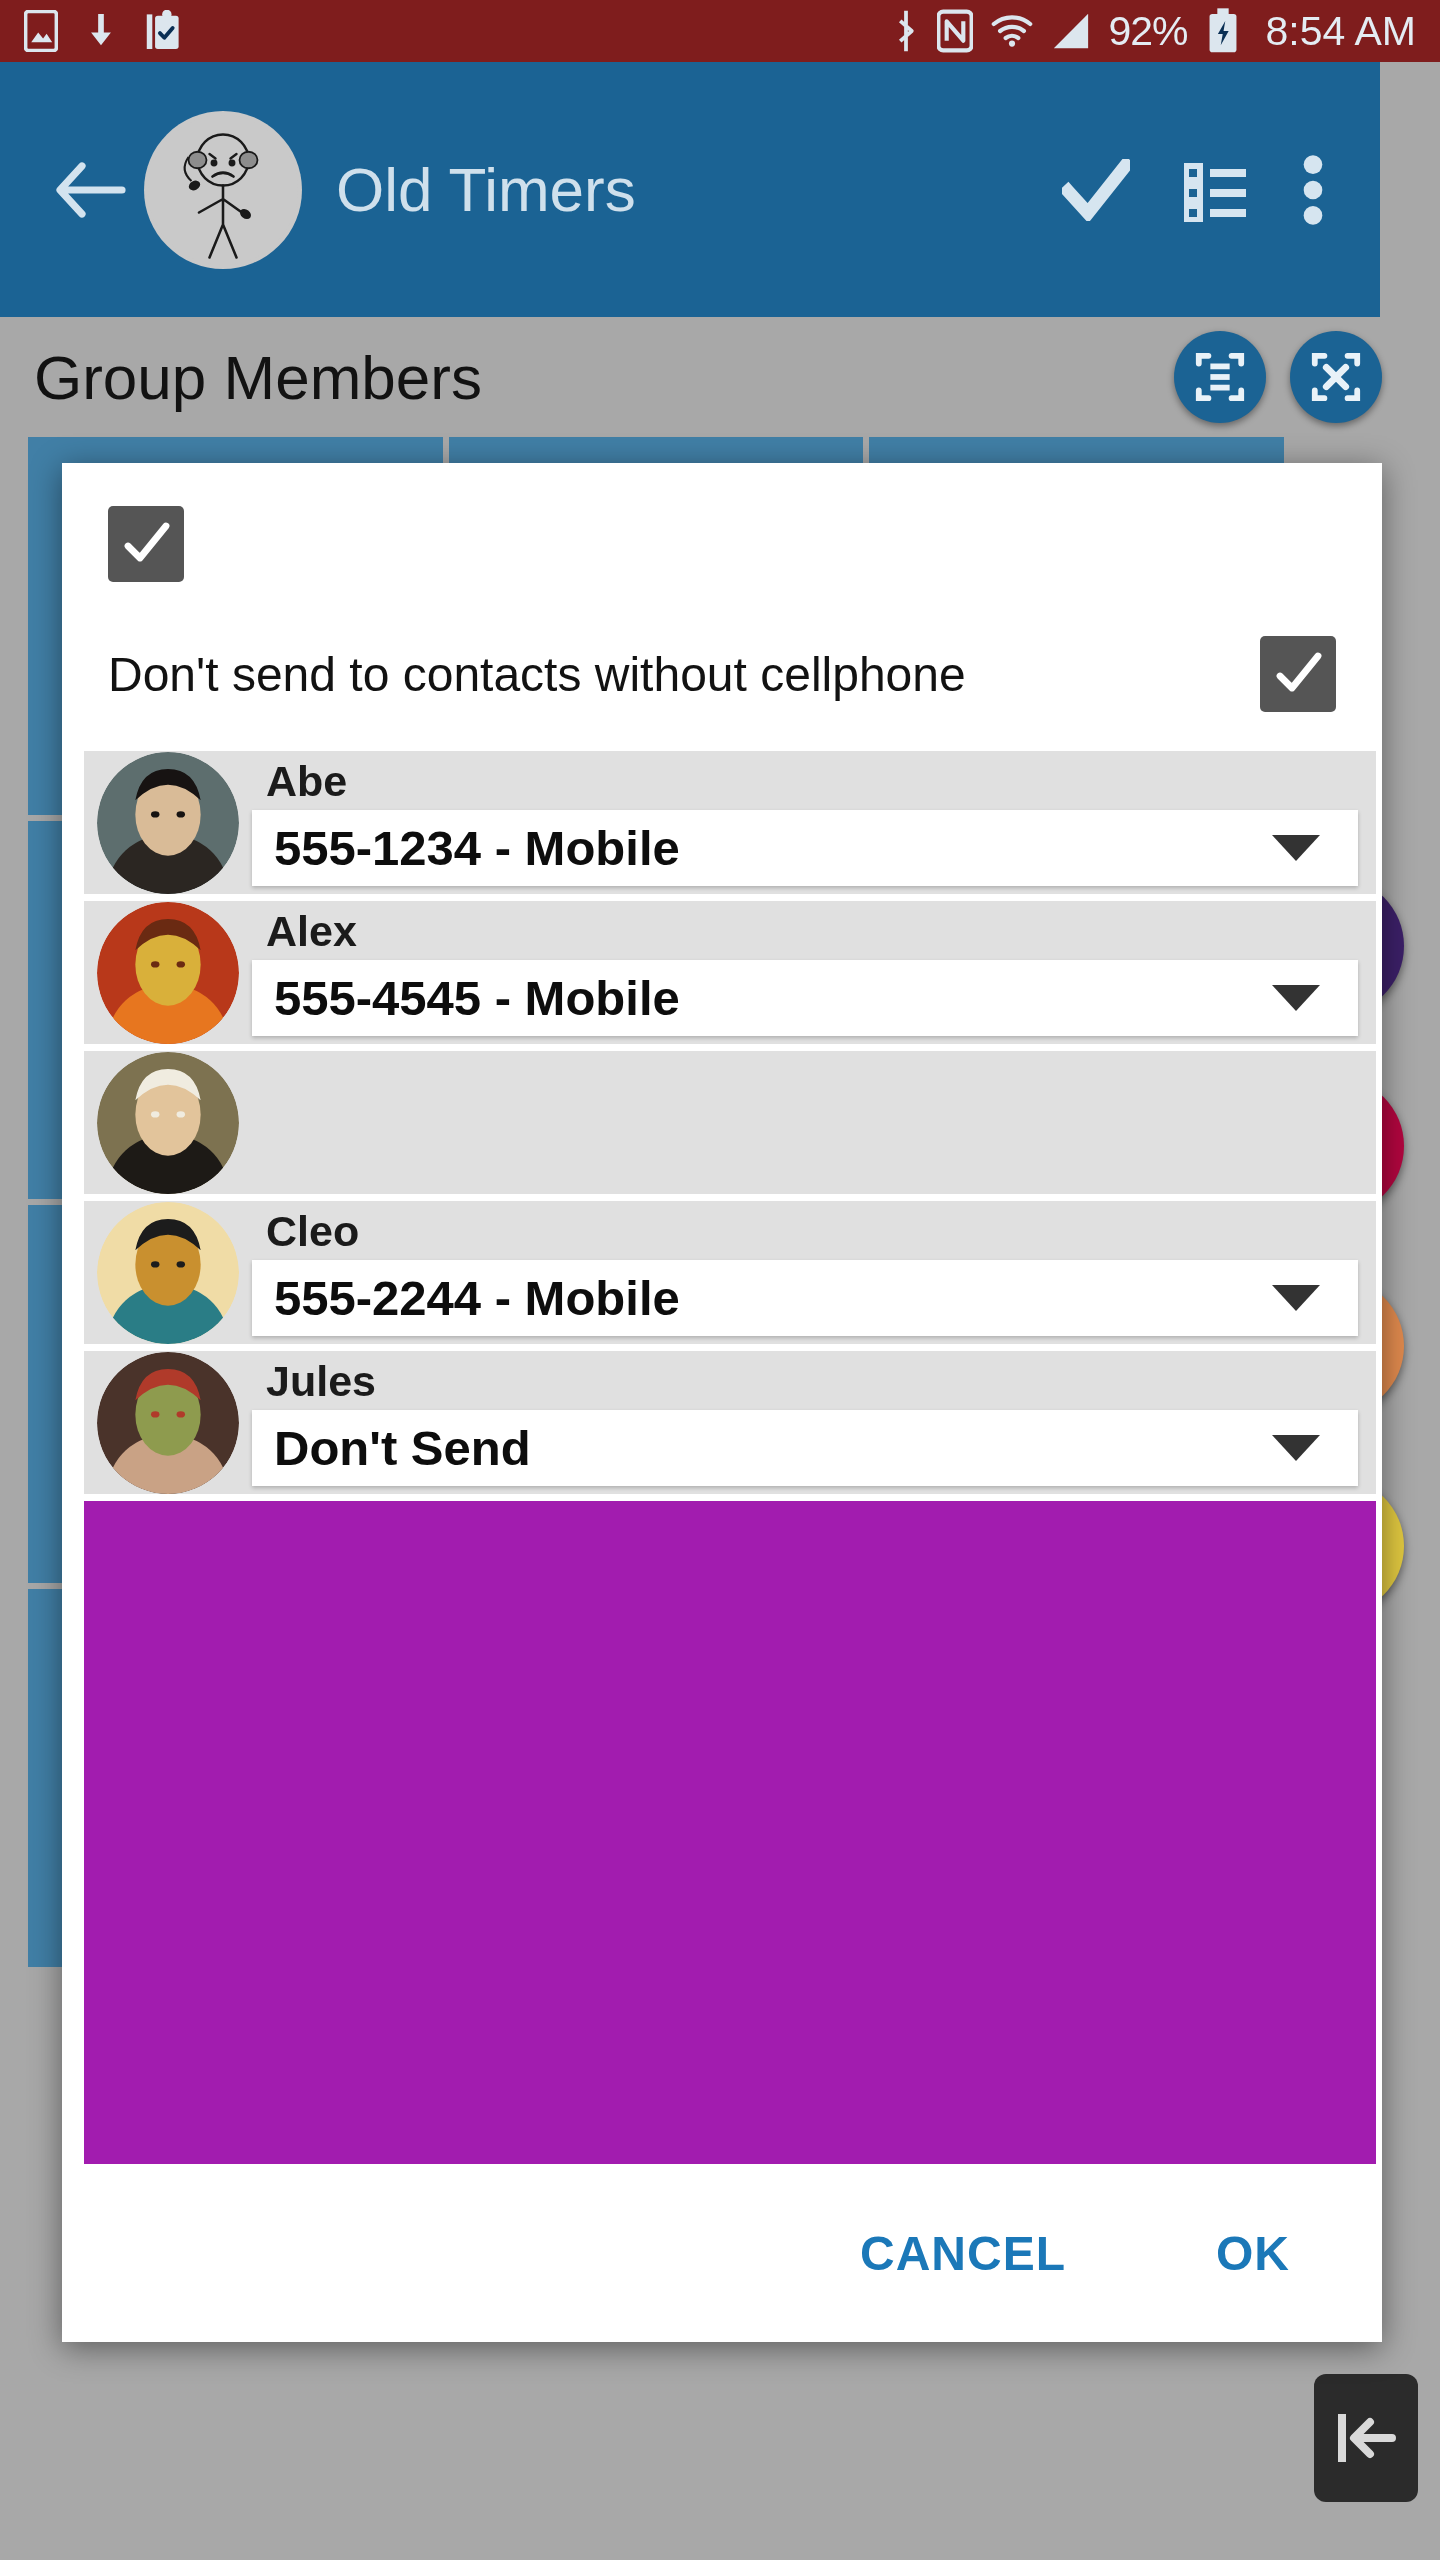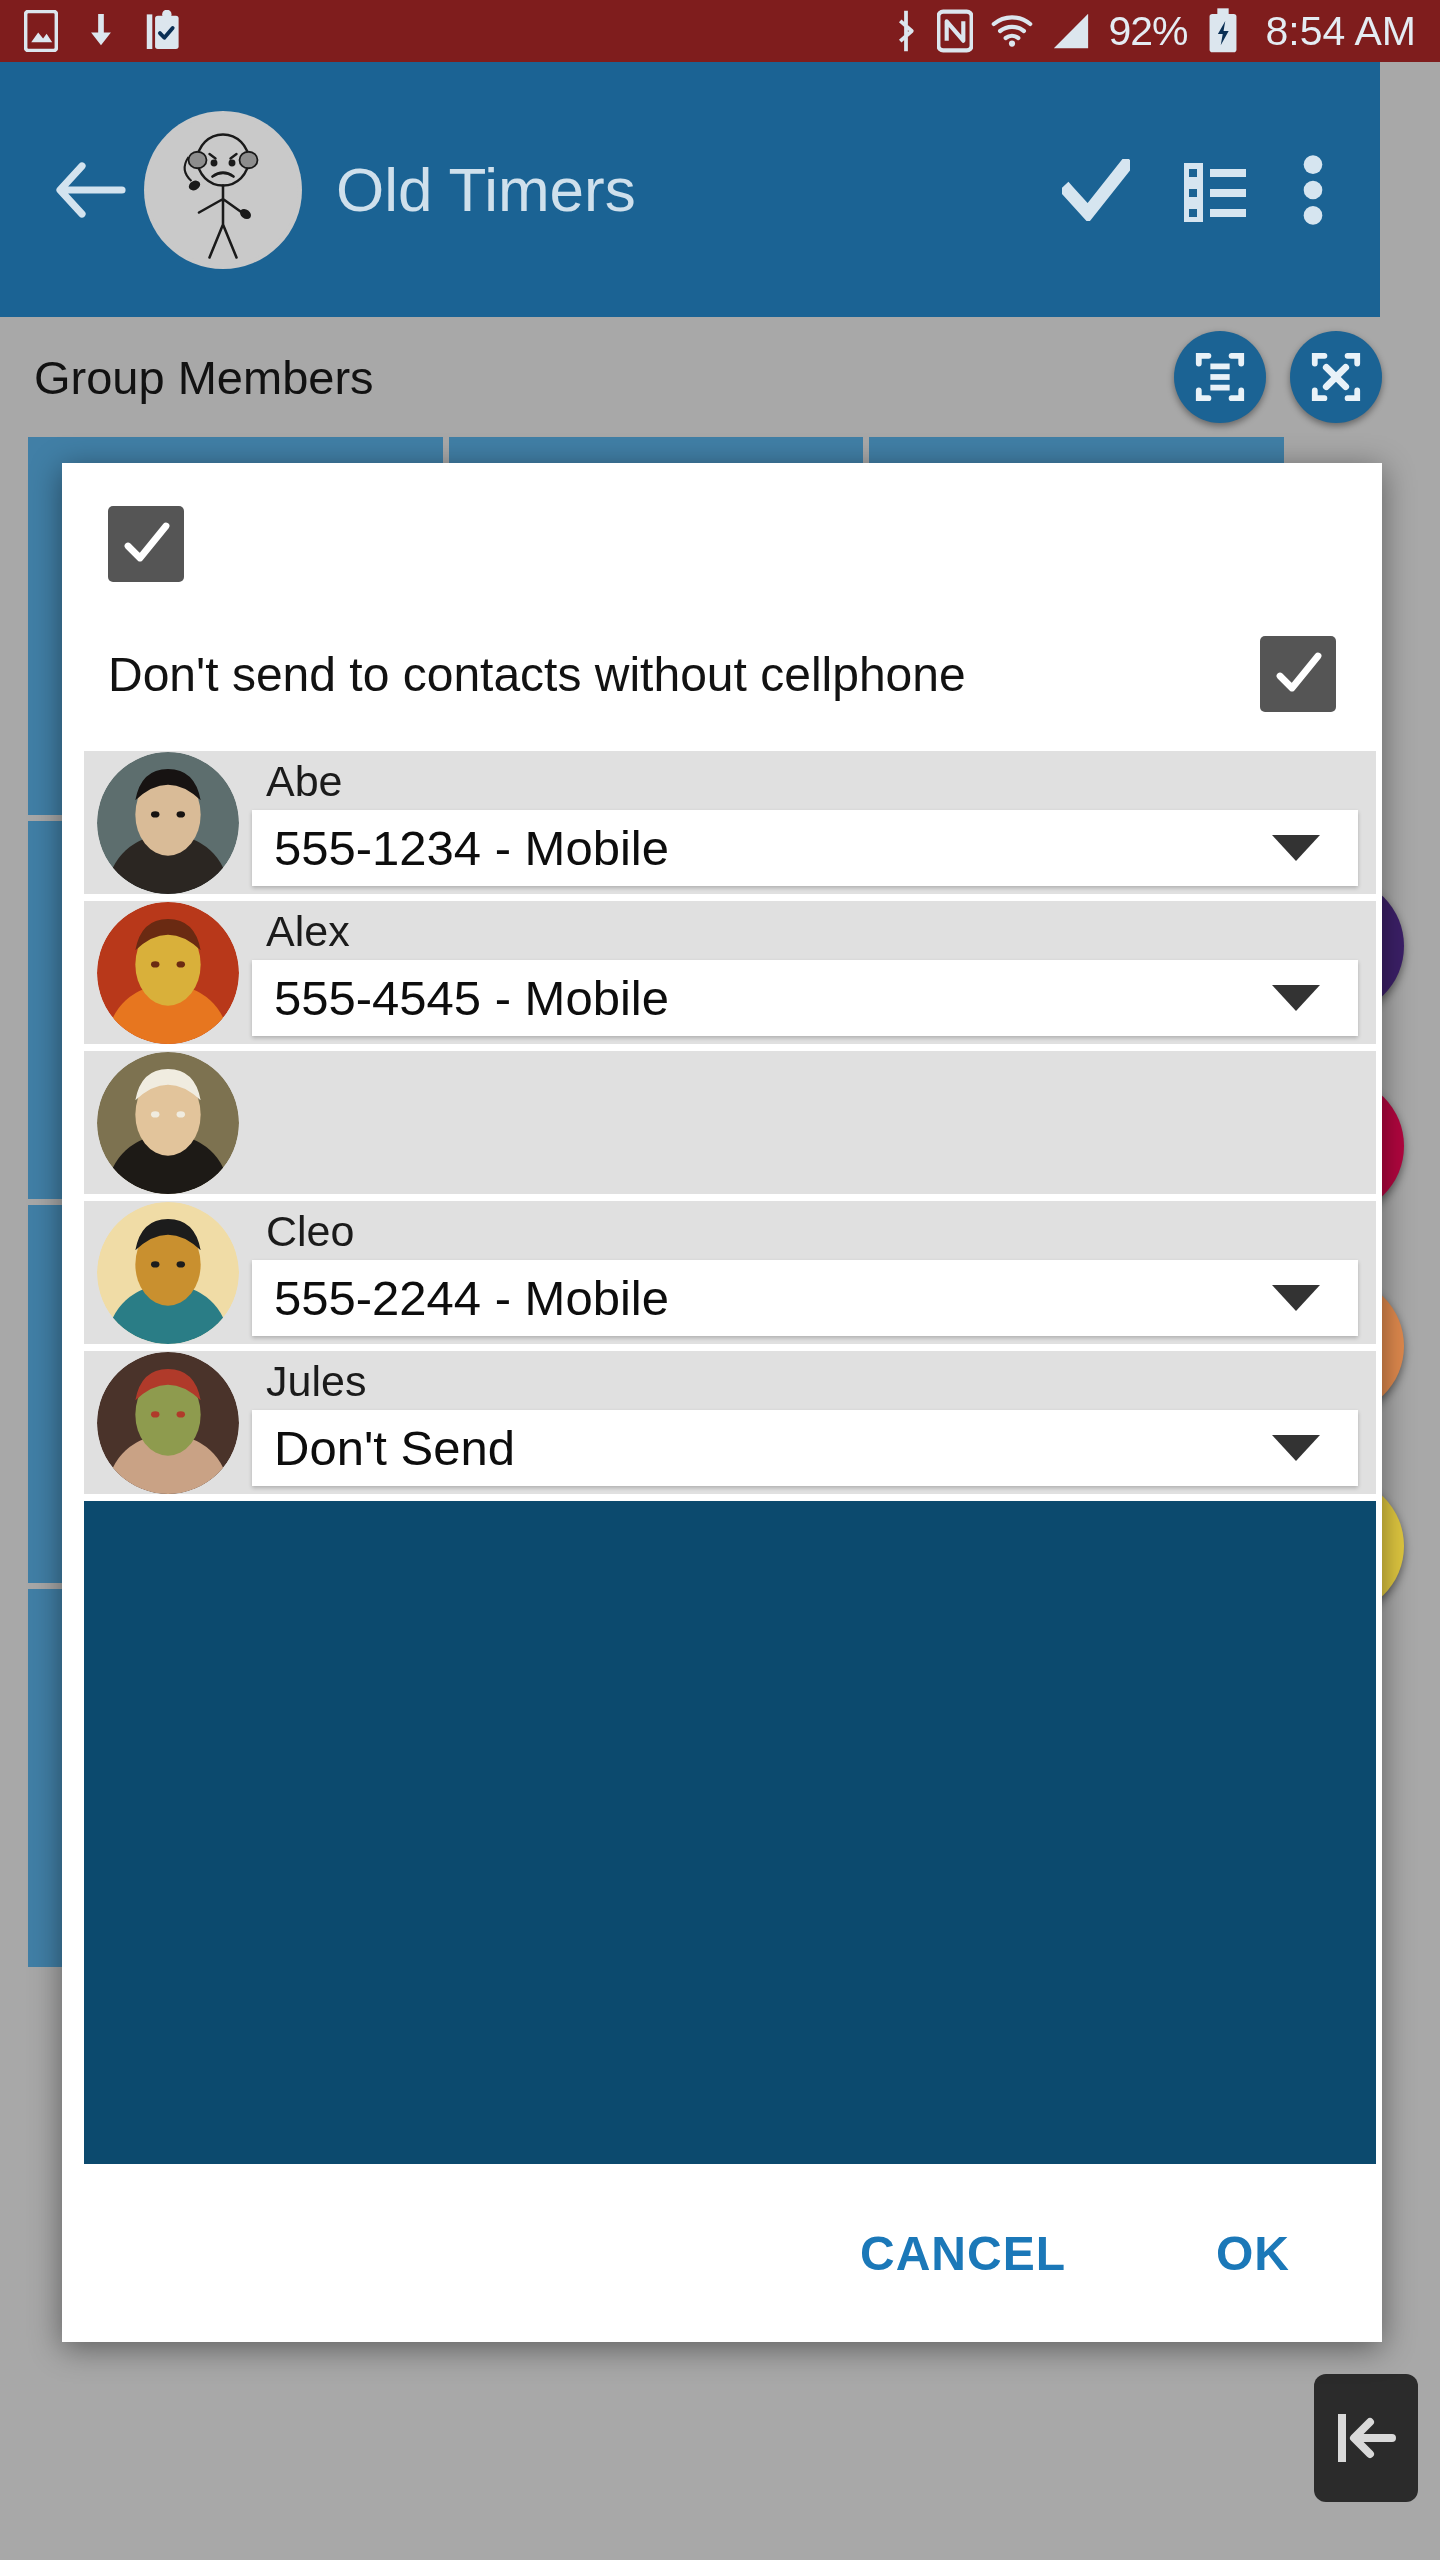--- a/index.html
+++ b/index.html
@@ -43,21 +43,21 @@
 
   
   #content {
     position: absolute; top: 317px; left: 0; width: 1440px; height: 2243px;
     background: #a8a8a8;
   }
   #members-bar {
     position: absolute; top: 0; left: 0; width: 1440px; height: 120px;
     display: flex; align-items: center; padding: 0 34px;
   }
-  #members-title { font-size: 47px; color: #121212; }
+  #members-title { font-size: 62px; color: #121212; }
   .round-btn {
     width: 92px; height: 92px; border-radius: 50%; background: #1b6394;
     display: flex; align-items: center; justify-content: center; cursor: pointer;
     box-shadow: 0 3px 7px rgba(0,0,0,.4);
   }
   #members-actions { margin-left: auto; display: flex; gap: 24px; padding-right: 24px; }
 
   
   #contact-grid {
     position: absolute; top: 120px; left: 28px; width: 1256px; height: 2130px;
@@ -104,22 +104,22 @@
     cursor: pointer;
   }
   .opt-row:first-child { margin-top: 16px; }
   .opt-label { font-size: 48px; color: #121212; flex: 1; }
   .checkbox {
     width: 76px; height: 76px; border-radius: 5px; background: #555555;
     display: flex; align-items: center; justify-content: center; cursor: pointer;
   }
 
   #contact-list {
-    margin: 12px 6px 0 22px; background: #0c4a6e;
-    flex: 1; overflow: hidden;
+    margin: 12px 6px 0 22px; background: #a21caf;
+    flex: 1; overflow: hidden; font-weight: bold;
   }
   .contact-row {
     display: flex; background: #e0e0e0; height: 150px; align-items: stretch;
     border-bottom: 7px solid #ffffff;
   }
   .contact-avatar-wrap {
     width: 168px; display: flex; align-items: center; justify-content: center;
     flex-shrink: 0;
   }
   .contact-avatar {

